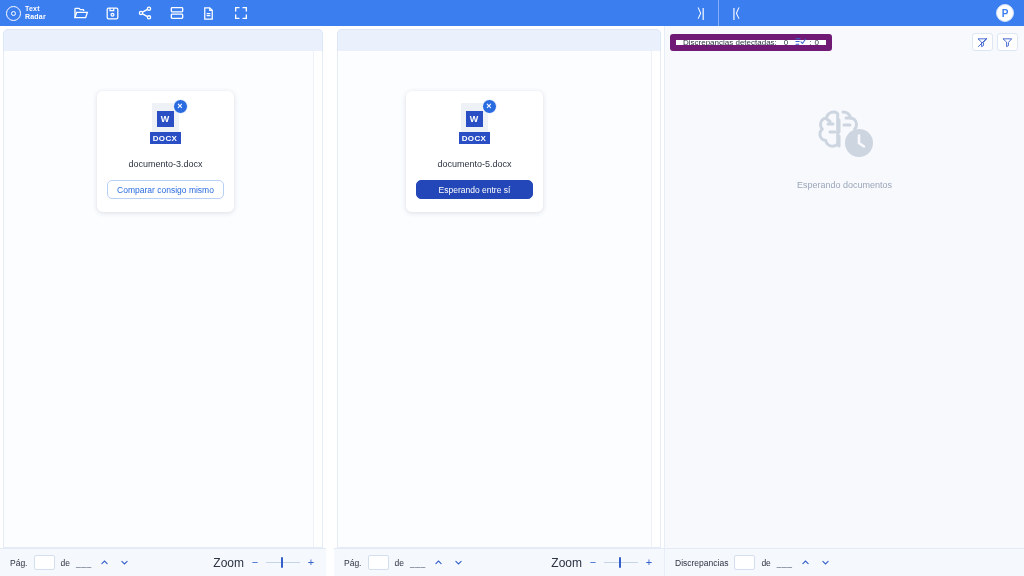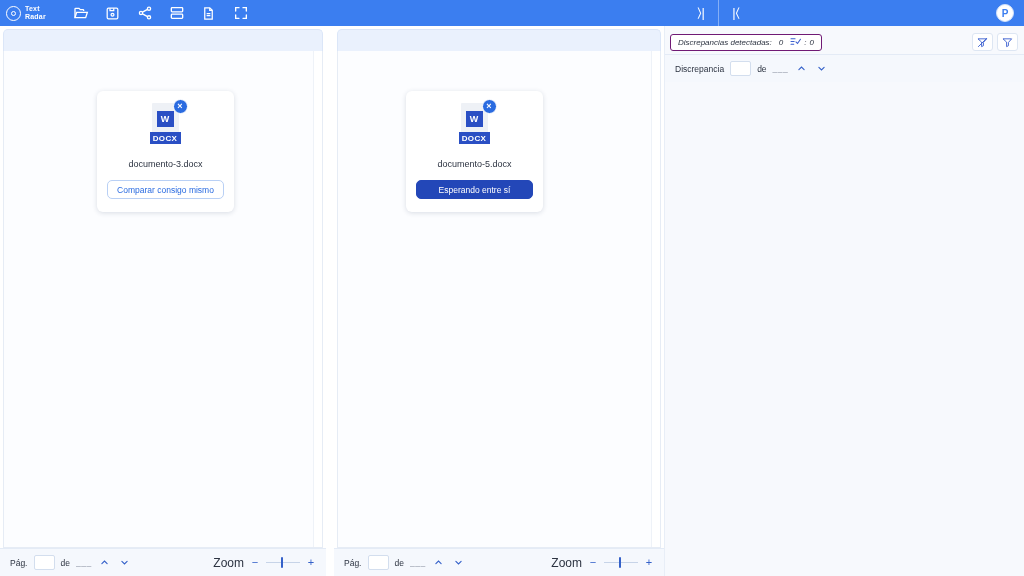--- a/index.html
+++ b/index.html
@@ -84,38 +84,38 @@
   .btn-outline { border:1px solid #b9d0f5; color:#2a6be0; background:#fff; }
   .btn-solid   { border:1px solid #2347b8; color:#fff; background:#2347b8; }
 
   
   .rp-toolbar {
     height:24px; flex:0 0 24px; display:flex; align-items:center; padding:0 6px 0 5px;
     background:#f7f9fd; margin-top:4px;
   }
   .chip {
     display:flex; align-items:center; gap:7px; height:17px; padding:0 7px; background:#fff;
-    border:1px solid #701a75; border-radius:3px; font-size:8px; color:#2c3341;font-style:italic;
+    border:6px solid #701a75; border-radius:3px; font-size:8px; color:#2c3341;
   }
   .chip .sub { display:flex; align-items:center; gap:3px; }
   .rp-spacer { flex:1 1 auto; }
   .ibtn { width:21px; height:18px; margin-left:4px; background:#fff; border:1px solid #dde6f3;
           border-radius:3px; display:flex; align-items:center; justify-content:center; cursor:pointer; }
   .rp-body { flex:1 1 auto; display:flex; flex-direction:column; align-items:center;
              justify-content:flex-start; padding-top:48px; min-height:0; }
   .empty-text { font-size:9px; color:#9aa6b8; margin-top:12px; }
 
   
   .statusbar {
     height:28px; flex:0 0 28px; display:flex; align-items:center; padding:0 10px;
     background:#f5f8fd; border-top:1px solid #e4ebf6; font-size:8.5px; color:#2c3341; gap:6px;
   }
   .statusbar.rp { background:#f5f8fd; }
   .page-input { width:21px; height:15px; background:#fff; border:1px solid #d3deee; border-radius:2px; }
-  .de-blank { color:#5a6576; letter-spacing:.5px;font-weight:bold; }
+  .de-blank { color:#5a6576; letter-spacing:.5px; }
   .chev { width:14px; height:14px; display:flex; align-items:center; justify-content:center;
           color:#3461c9; font-size:9px; cursor:pointer; }
   .sb-spacer { flex:1 1 auto; }
   .zoom-group { display:flex; align-items:center; gap:6px; }
   .zoom-label { font-size:12px; color:#2c3341; }
   .zbtn { color:#3461c9; font-size:11px; cursor:pointer; line-height:1; width:10px; text-align:center; }
   .ztrack { width:34px; height:1px; background:#c7d4e8; position:relative; }
   .zthumb { position:absolute; left:15px; top:-5px; width:2px; height:11px; background:#3461c9;
             border-radius:1px; cursor:pointer; }
   .vsep { width:1px; height:100%; background:#e8eef7; }
@@ -302,23 +302,40 @@
               <path d="M3 21L21 3"></path>
             </svg>
         </div>
         <div class="ibtn">
           <svg width="11" height="11" viewBox="0 0 24 24" fill="none" stroke="#3b5fd0" stroke-width="2" stroke-linecap="round">
               <path d="M3 4h18l-7 8v7l-4 2v-9z"></path>
             </svg>
         </div>
       </div>
 
+      <div class="rp-body">
+        <span>
+          <svg width="70" height="62" viewBox="0 0 70 62" fill="none">
+            <g stroke="#cdd5e0" stroke-width="3" fill="none" stroke-linecap="round" stroke-linejoin="round">
+              <path d="M24 10c-4 0-7 2.5-7.5 6-3.5.5-6 3-6 6.5 0 1.8.7 3.4 1.8 4.6-1.5 1.2-2.4 3-2.4 5 0 3.3 2.5 6 5.8 6.4.6 3.3 3.5 5.7 7 5.7 2 0 3.8-.8 5-2.1V11.8C26.6 10.6 25.4 10 24 10z"></path>
+              <path d="M33 10c4 0 7 2.5 7.5 6 3.5.5 6 3 6 6.5 0 1.8-.7 3.4-1.8 4.6"></path>
+              <path d="M18 22h5M20 30h5M16 16.5l4 3M36 16h5M34 23h6"></path>
+              <path d="M29 18v12M29 34v10"></path>
+            </g>
+            <circle cx="49" cy="41" r="14" fill="#cdd5e0"></circle>
+            <g stroke="#f7f9fd" stroke-width="2.6" stroke-linecap="round">
+              <path d="M49 33.5V41l5 3.5"></path>
+            </g>
+          </svg>
+        </span>
+        <span class="empty-text">Esperando documentos</span>
+      </div>
 
       <div class="statusbar rp">
-        <span>Discrepancia</span>
+        <span>Discrepancias</span>
         <span class="page-input"></span>
         <span>de</span>
         <span class="de-blank">___</span>
         <span class="chev">
           <svg width="9" height="9" viewBox="0 0 24 24" fill="none" stroke="#3461c9" stroke-width="3" stroke-linecap="round">
               <path d="M5 15l7-7 7 7"></path>
             </svg>
         </span>
         <span class="chev">
           <svg width="9" height="9" viewBox="0 0 24 24" fill="none" stroke="#3461c9" stroke-width="3" stroke-linecap="round">

